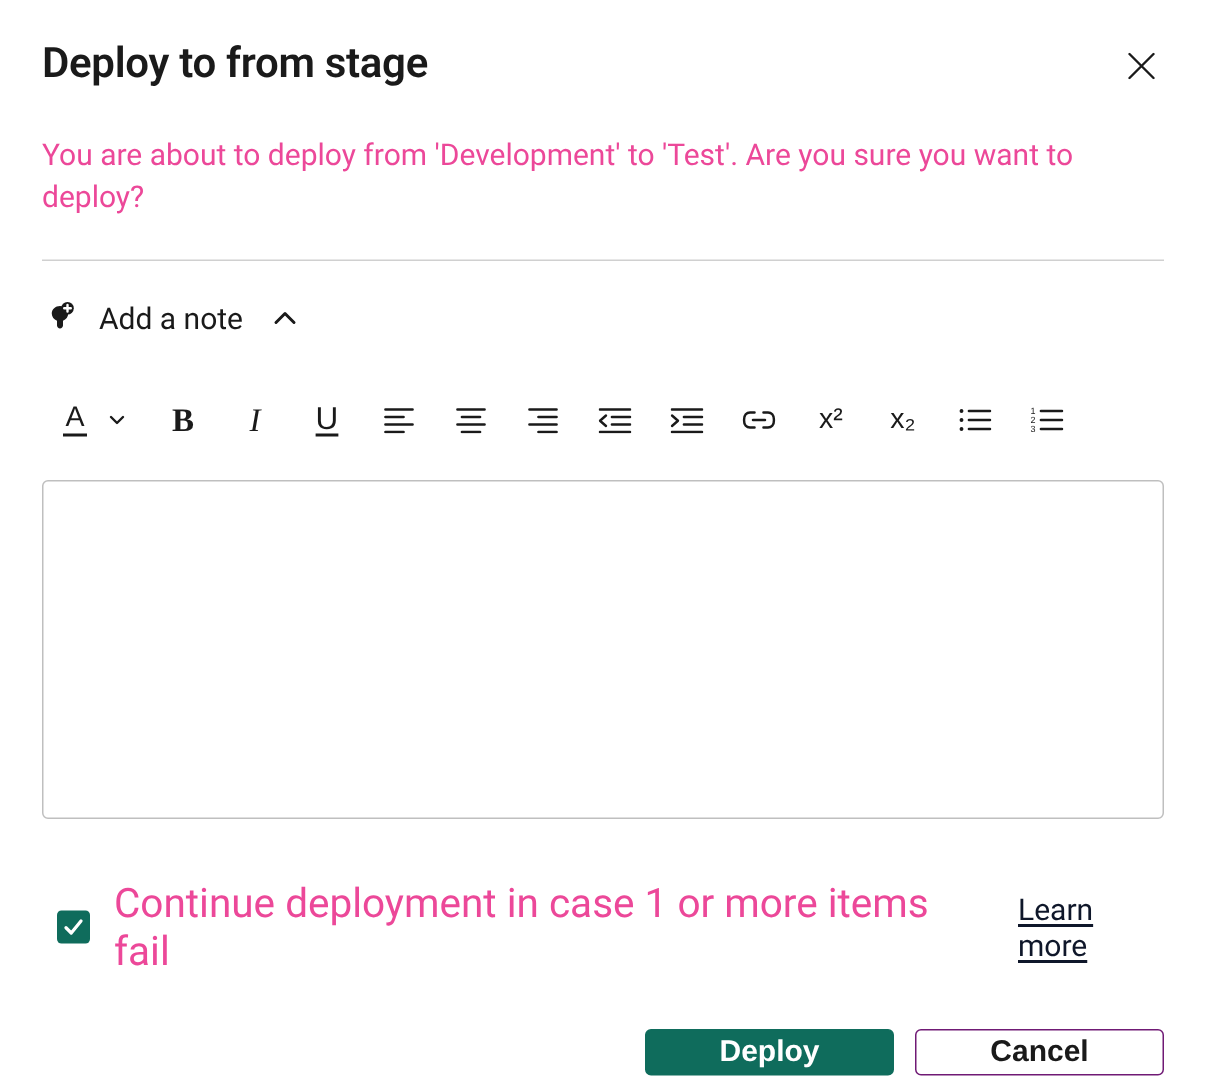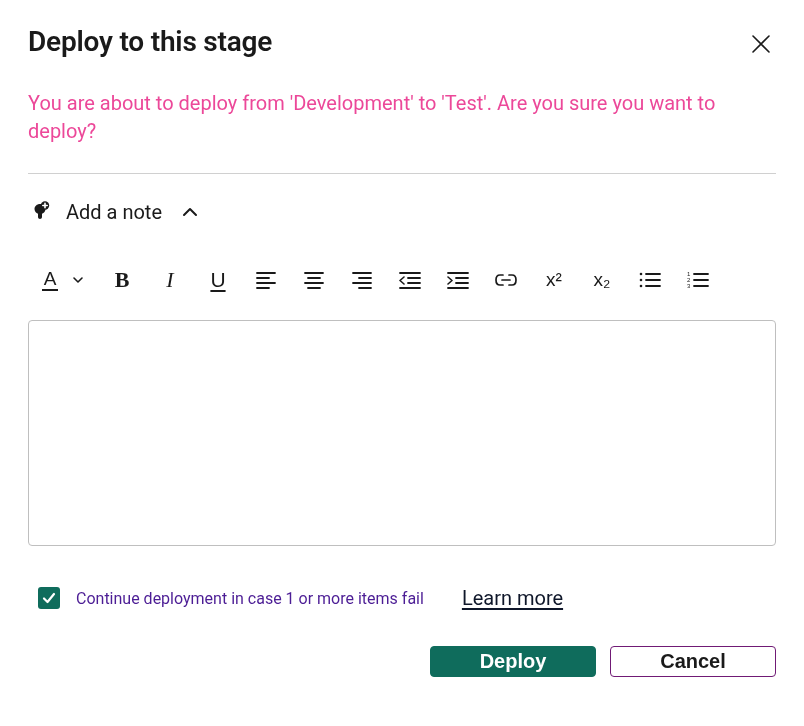--- a/index.html
+++ b/index.html
@@ -121,22 +121,22 @@
     height: 22px;
     border-radius: 3px;
     background: #0f6c5c;
     display: flex;
     align-items: center;
     justify-content: center;
     cursor: pointer;
     flex-shrink: 0;
   }
   .checkbox-label {
-    font-size: 16px;
-    color: #4c1d95;
+    font-size: 27px;
+    color: #ec4899;
   }
   .learn-more {
     font-size: 20px;
     color: #0f172a;
     text-decoration: underline;
     text-underline-offset: 3px;
     cursor: pointer;
     margin-left: 22px;
   }
   .footer {
@@ -167,21 +167,21 @@
     border: 1px solid #701a75;
   }
   svg { display: block; }
 </style>
 </head>
 <body>
 
 
 
 <div class="header">
-  <h1 class="title">Deploy to this stage</h1>
+  <h1 class="title">Deploy to from stage</h1>
   <button class="close-btn" aria-label="Close">
     <span>
       <svg width="18" height="18" viewBox="0 0 18 18">
           <path d="M1 1 L17 17 M17 1 L1 17" stroke="#1a1a1a" stroke-width="1.6" fill="none" stroke-linecap="round"></path>
         </svg>
     </span>
   </button>
 </div>
 
 <p class="description">You are about to deploy from 'Development' to 'Test'. Are you sure you want to deploy?</p>

